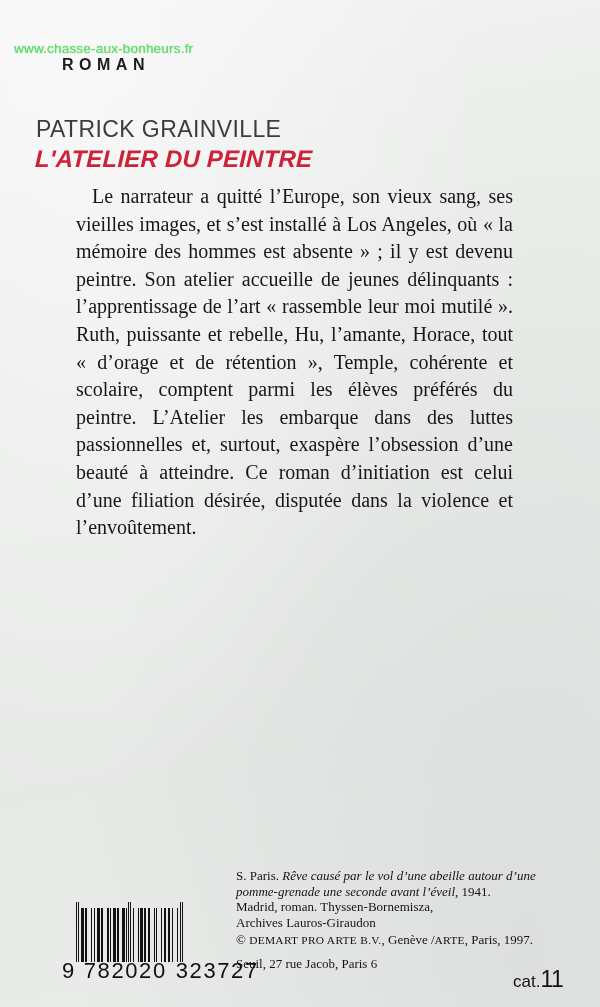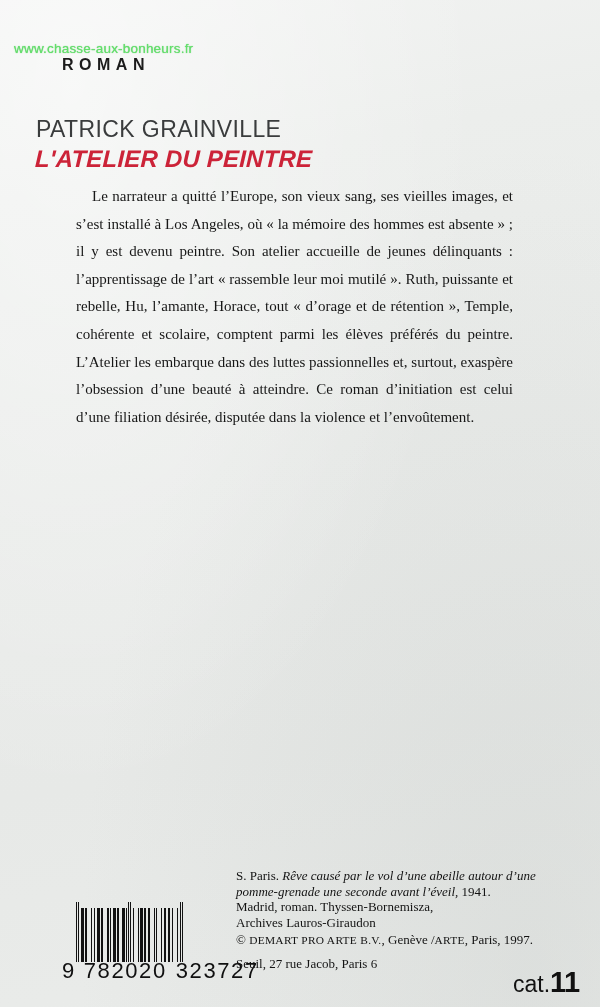--- a/index.html
+++ b/index.html
@@ -81,21 +81,21 @@
     transform: skewX(-2deg);
   }
 
   
   .blurb {
     position: absolute;
     left: 76px;
     top: 183px;
     width: 437px;
     font-family: "Liberation Serif", serif;
-    font-size: 15px;
+    font-size: 20px;
     line-height: 27.6px;
     color: #171717;
     text-align: justify;
     text-justify: inter-word;
     text-indent: 16px;
     hyphens: manual;
   }
 
   
   .barcode-wrap {
@@ -148,22 +148,22 @@
   .credits .pubblock { margin-top: 7px; }
 
   .cat {
     position: absolute;
     left: 513px;
     top: 966px;
     font-family: "Liberation Sans", sans-serif;
     color: #111111;
     white-space: nowrap;
   }
-  .cat .lbl { font-size: 23px; }
-  .cat .num { font-size: 29px; font-weight: bold; letter-spacing: -0.5px; }
+  .cat .lbl { font-size: 17px; }
+  .cat .num { font-size: 23px; font-weight: normal; letter-spacing: -0.5px; }
 </style>
 </head>
 <body>
 
 <div class="cover">
 
   <div class="watermark">www.chasse-aux-bonheurs.fr</div>
 
   <div class="collection">ROMAN</div>
 

